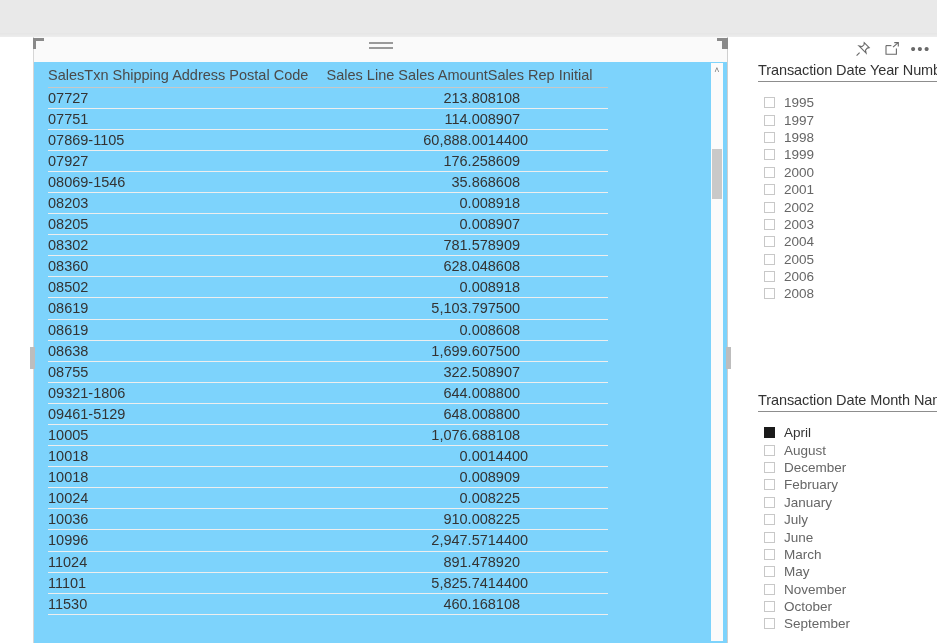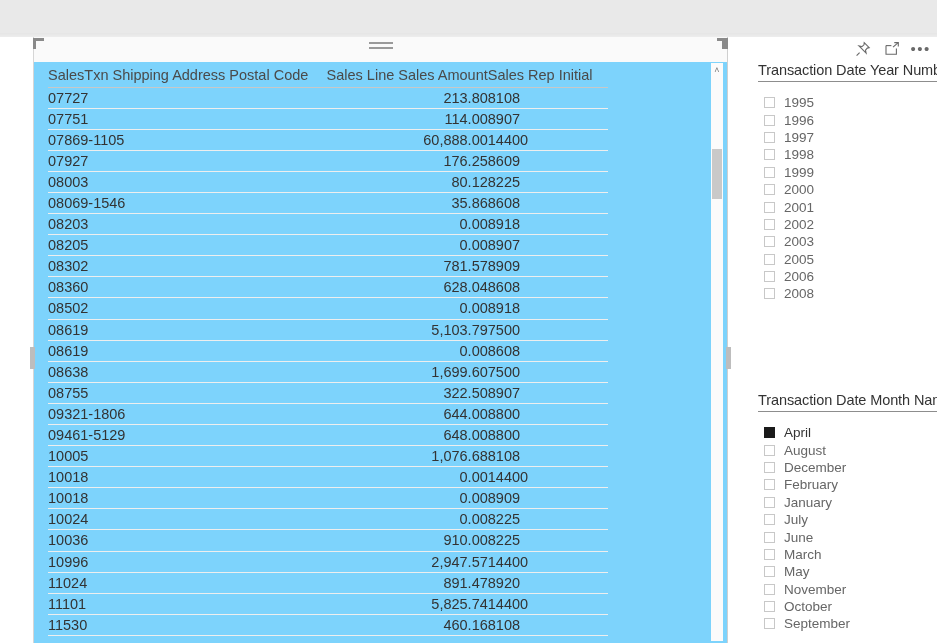--- a/index.html
+++ b/index.html
@@ -263,25 +263,20 @@
             </tr>
             <tr>
               <td class="c0">07869-1105</td>
               <td class="c1">60,888.00</td>
               <td class="c2">14400</td>
             </tr>
             <tr>
               <td class="c0">07927</td>
               <td class="c1">176.25</td>
               <td class="c2">8609</td>
-            </tr>
-            <tr>
-              <td class="c0">08003</td>
-              <td class="c1">80.12</td>
-              <td class="c2">8225</td>
             </tr>
             <tr>
               <td class="c0">08069-1546</td>
               <td class="c1">35.86</td>
               <td class="c2">8608</td>
             </tr>
             <tr>
               <td class="c0">08203</td>
               <td class="c1">0.00</td>
               <td class="c2">8918</td>
@@ -423,24 +418,20 @@
 
   <div class="slicer years">
     <div class="slicer-title">Transaction Date Year Number</div>
     <div class="slicer-list" id="year-list">
         <div class="slicer-item">
           <span class="sl-box"></span>
           <span class="sl-label">1995</span>
         </div>
         <div class="slicer-item">
           <span class="sl-box"></span>
-          <span class="sl-label">1996</span>
-        </div>
-        <div class="slicer-item">
-          <span class="sl-box"></span>
           <span class="sl-label">1997</span>
         </div>
         <div class="slicer-item">
           <span class="sl-box"></span>
           <span class="sl-label">1998</span>
         </div>
         <div class="slicer-item">
           <span class="sl-box"></span>
           <span class="sl-label">1999</span>
         </div>
@@ -452,20 +443,24 @@
           <span class="sl-box"></span>
           <span class="sl-label">2001</span>
         </div>
         <div class="slicer-item">
           <span class="sl-box"></span>
           <span class="sl-label">2002</span>
         </div>
         <div class="slicer-item">
           <span class="sl-box"></span>
           <span class="sl-label">2003</span>
+        </div>
+        <div class="slicer-item">
+          <span class="sl-box"></span>
+          <span class="sl-label">2004</span>
         </div>
         <div class="slicer-item">
           <span class="sl-box"></span>
           <span class="sl-label">2005</span>
         </div>
         <div class="slicer-item">
           <span class="sl-box"></span>
           <span class="sl-label">2006</span>
         </div>
         <div class="slicer-item">

